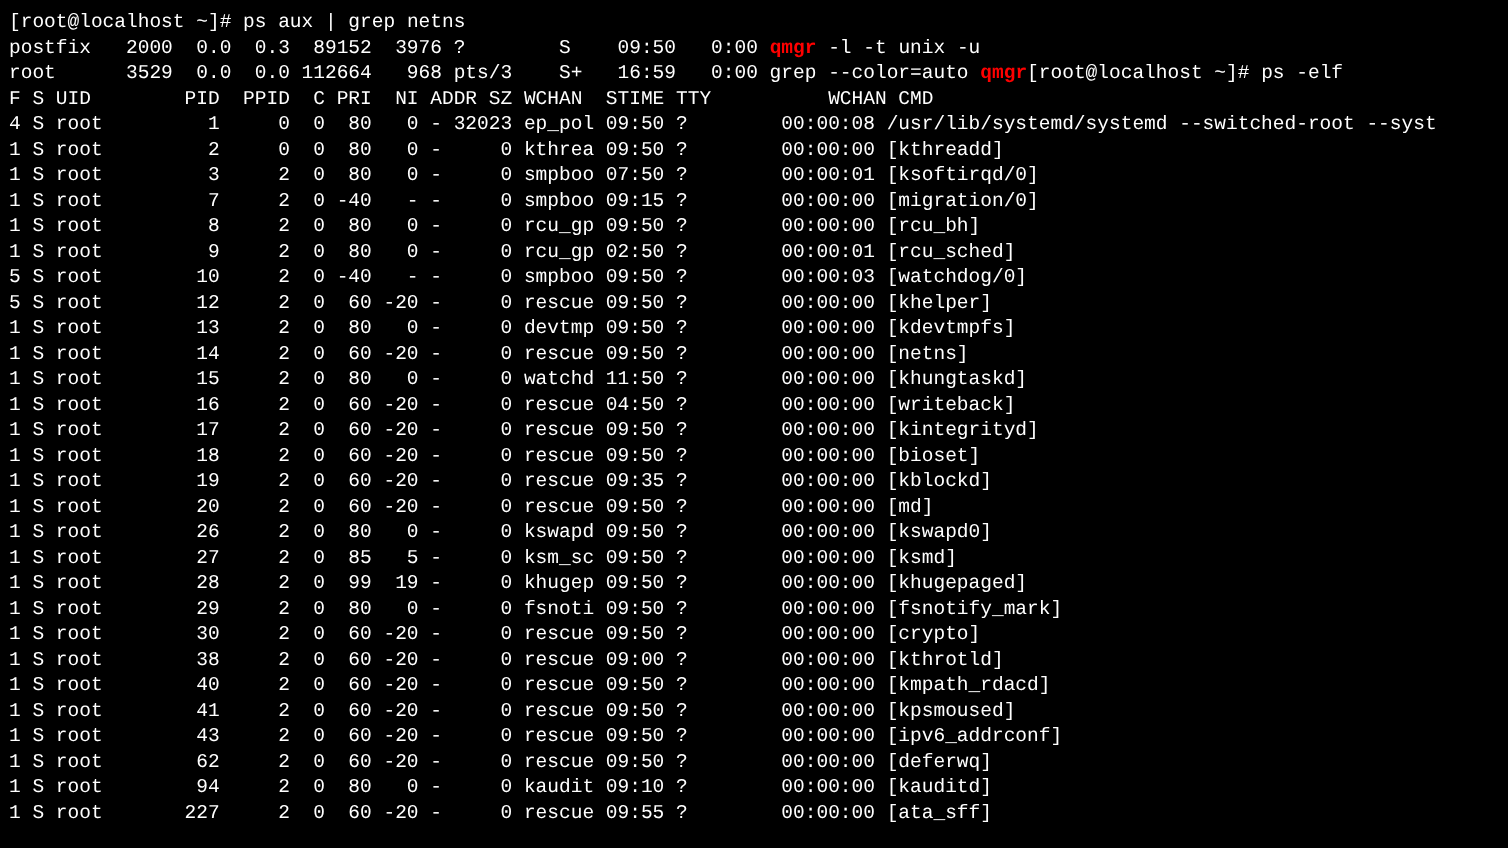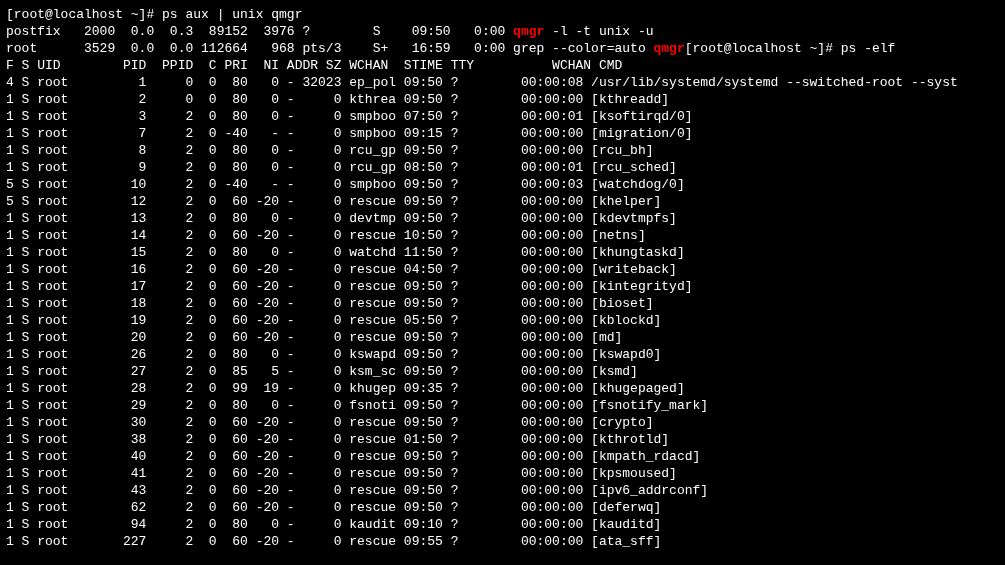--- a/index.html
+++ b/index.html
@@ -17,44 +17,44 @@
   .terminal {
     padding: 6px 6px;
     white-space: pre;
   }
   .hl { color: #f00; font-weight: bold; }
   
 </style>
 </head>
 <body>
 
-<div class="terminal"><span>[root@localhost ~]#</span><span> ps aux | unix qmgr</span>
+<div class="terminal"><span>[root@localhost ~]#</span><span> ps aux | grep netns</span>
 <span>postfix   2000  0.0  0.3  89152  3976 ?        S    09:50   0:00 <span class="hl">qmgr</span> -l -t unix -u</span>
 <span>root      3529  0.0  0.0 112664   968 pts/3    S+   16:59   0:00 grep --color=auto <span class="hl">qmgr</span></span><span>[root@localhost ~]#</span><span> ps -elf</span>
 <span>F S UID        PID  PPID  C PRI  NI ADDR SZ WCHAN  STIME TTY          WCHAN CMD</span>
 <span>4 S root         1     0  0  80   0 - 32023 ep_pol 09:50 ?        00:00:08 /usr/lib/systemd/systemd --switched-root --syst</span>
 <span>1 S root         2     0  0  80   0 -     0 kthrea 09:50 ?        00:00:00 [kthreadd]</span>
 <span>1 S root         3     2  0  80   0 -     0 smpboo 07:50 ?        00:00:01 [ksoftirqd/0]</span>
 <span>1 S root         7     2  0 -40   - -     0 smpboo 09:15 ?        00:00:00 [migration/0]</span>
 <span>1 S root         8     2  0  80   0 -     0 rcu_gp 09:50 ?        00:00:00 [rcu_bh]</span>
-<span>1 S root         9     2  0  80   0 -     0 rcu_gp 08:50 ?        00:00:01 [rcu_sched]</span>
+<span>1 S root         9     2  0  80   0 -     0 rcu_gp 02:50 ?        00:00:01 [rcu_sched]</span>
 <span>5 S root        10     2  0 -40   - -     0 smpboo 09:50 ?        00:00:03 [watchdog/0]</span>
 <span>5 S root        12     2  0  60 -20 -     0 rescue 09:50 ?        00:00:00 [khelper]</span>
 <span>1 S root        13     2  0  80   0 -     0 devtmp 09:50 ?        00:00:00 [kdevtmpfs]</span>
-<span>1 S root        14     2  0  60 -20 -     0 rescue 10:50 ?        00:00:00 [netns]</span>
+<span>1 S root        14     2  0  60 -20 -     0 rescue 09:50 ?        00:00:00 [netns]</span>
 <span>1 S root        15     2  0  80   0 -     0 watchd 11:50 ?        00:00:00 [khungtaskd]</span>
 <span>1 S root        16     2  0  60 -20 -     0 rescue 04:50 ?        00:00:00 [writeback]</span>
 <span>1 S root        17     2  0  60 -20 -     0 rescue 09:50 ?        00:00:00 [kintegrityd]</span>
 <span>1 S root        18     2  0  60 -20 -     0 rescue 09:50 ?        00:00:00 [bioset]</span>
-<span>1 S root        19     2  0  60 -20 -     0 rescue 05:50 ?        00:00:00 [kblockd]</span>
+<span>1 S root        19     2  0  60 -20 -     0 rescue 09:35 ?        00:00:00 [kblockd]</span>
 <span>1 S root        20     2  0  60 -20 -     0 rescue 09:50 ?        00:00:00 [md]</span>
 <span>1 S root        26     2  0  80   0 -     0 kswapd 09:50 ?        00:00:00 [kswapd0]</span>
 <span>1 S root        27     2  0  85   5 -     0 ksm_sc 09:50 ?        00:00:00 [ksmd]</span>
-<span>1 S root        28     2  0  99  19 -     0 khugep 09:35 ?        00:00:00 [khugepaged]</span>
+<span>1 S root        28     2  0  99  19 -     0 khugep 09:50 ?        00:00:00 [khugepaged]</span>
 <span>1 S root        29     2  0  80   0 -     0 fsnoti 09:50 ?        00:00:00 [fsnotify_mark]</span>
 <span>1 S root        30     2  0  60 -20 -     0 rescue 09:50 ?        00:00:00 [crypto]</span>
-<span>1 S root        38     2  0  60 -20 -     0 rescue 01:50 ?        00:00:00 [kthrotld]</span>
+<span>1 S root        38     2  0  60 -20 -     0 rescue 09:00 ?        00:00:00 [kthrotld]</span>
 <span>1 S root        40     2  0  60 -20 -     0 rescue 09:50 ?        00:00:00 [kmpath_rdacd]</span>
 <span>1 S root        41     2  0  60 -20 -     0 rescue 09:50 ?        00:00:00 [kpsmoused]</span>
 <span>1 S root        43     2  0  60 -20 -     0 rescue 09:50 ?        00:00:00 [ipv6_addrconf]</span>
 <span>1 S root        62     2  0  60 -20 -     0 rescue 09:50 ?        00:00:00 [deferwq]</span>
 <span>1 S root        94     2  0  80   0 -     0 kaudit 09:10 ?        00:00:00 [kauditd]</span>
 <span>1 S root       227     2  0  60 -20 -     0 rescue 09:55 ?        00:00:00 [ata_sff]</span></div>
 
 </body></html>

